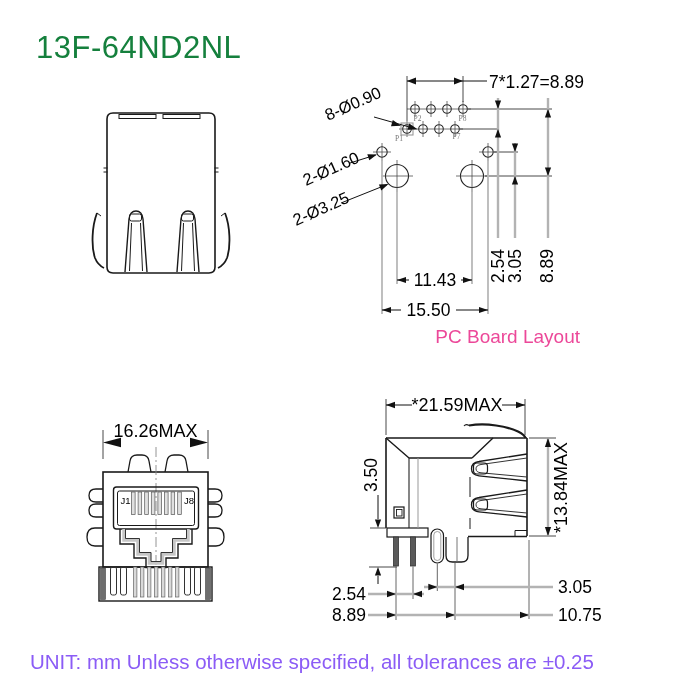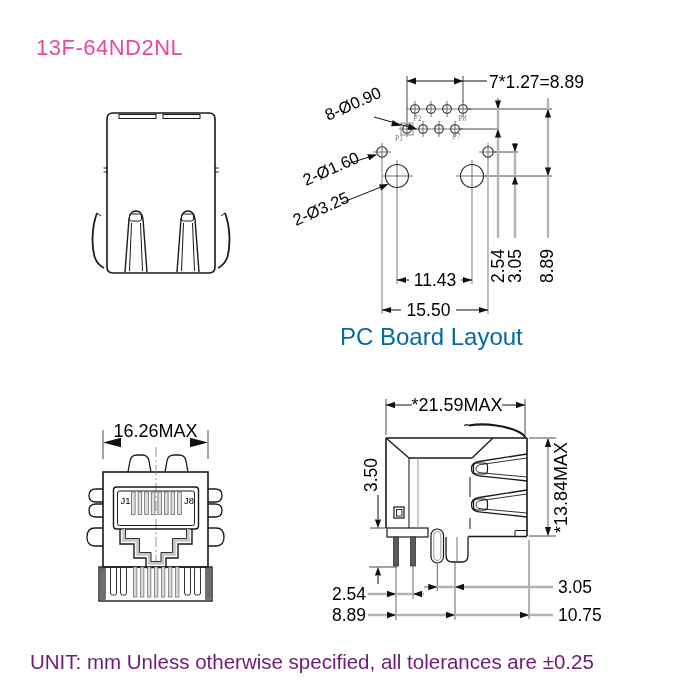--- a/index.html
+++ b/index.html
@@ -1,22 +1,22 @@
 <!DOCTYPE html>
 <html><head>
 <meta charset="utf-8">
 <style>
   html,body{margin:0;padding:0;background:#fff;}
   .page{position:relative;width:700px;height:700px;background:#ffffff;overflow:hidden;
         font-family:"Liberation Sans",sans-serif;color:#000;}
-  .title{position:absolute;left:36px;top:30px;font-size:22px;line-height:36px;
-         letter-spacing:0.5px;color:#ec4899;}
-  .caption{position:absolute;left:340px;top:325px;width:240px;text-align:left;
-           font-size:24px;line-height:24px;color:#0369a1;}
-  .footer{position:absolute;left:30px;top:650px;width:670px;font-size:20.5px;color:#701a75;}
+  .title{position:absolute;left:36px;top:30px;font-size:31px;line-height:36px;
+         letter-spacing:0.5px;color:#15803d;}
+  .caption{position:absolute;left:340px;top:325px;width:240px;text-align:right;
+           font-size:19px;line-height:24px;color:#ec4899;}
+  .footer{position:absolute;left:30px;top:650px;width:670px;font-size:20.5px;color:#8b5cf6;}
   svg{position:absolute;left:0;top:0;}
   svg text{font-family:"Liberation Sans",sans-serif;fill:#000;}
   .dim{font-size:17.5px;}
   .dim-lg{font-size:18px;}
   .lead{font-size:16.5px;}
   .pinlbl{font-family:"Liberation Serif",serif;font-size:7.5px;fill:#777;}
   .jlbl{font-size:9.5px;}
 </style>
 </head>
 <body>

